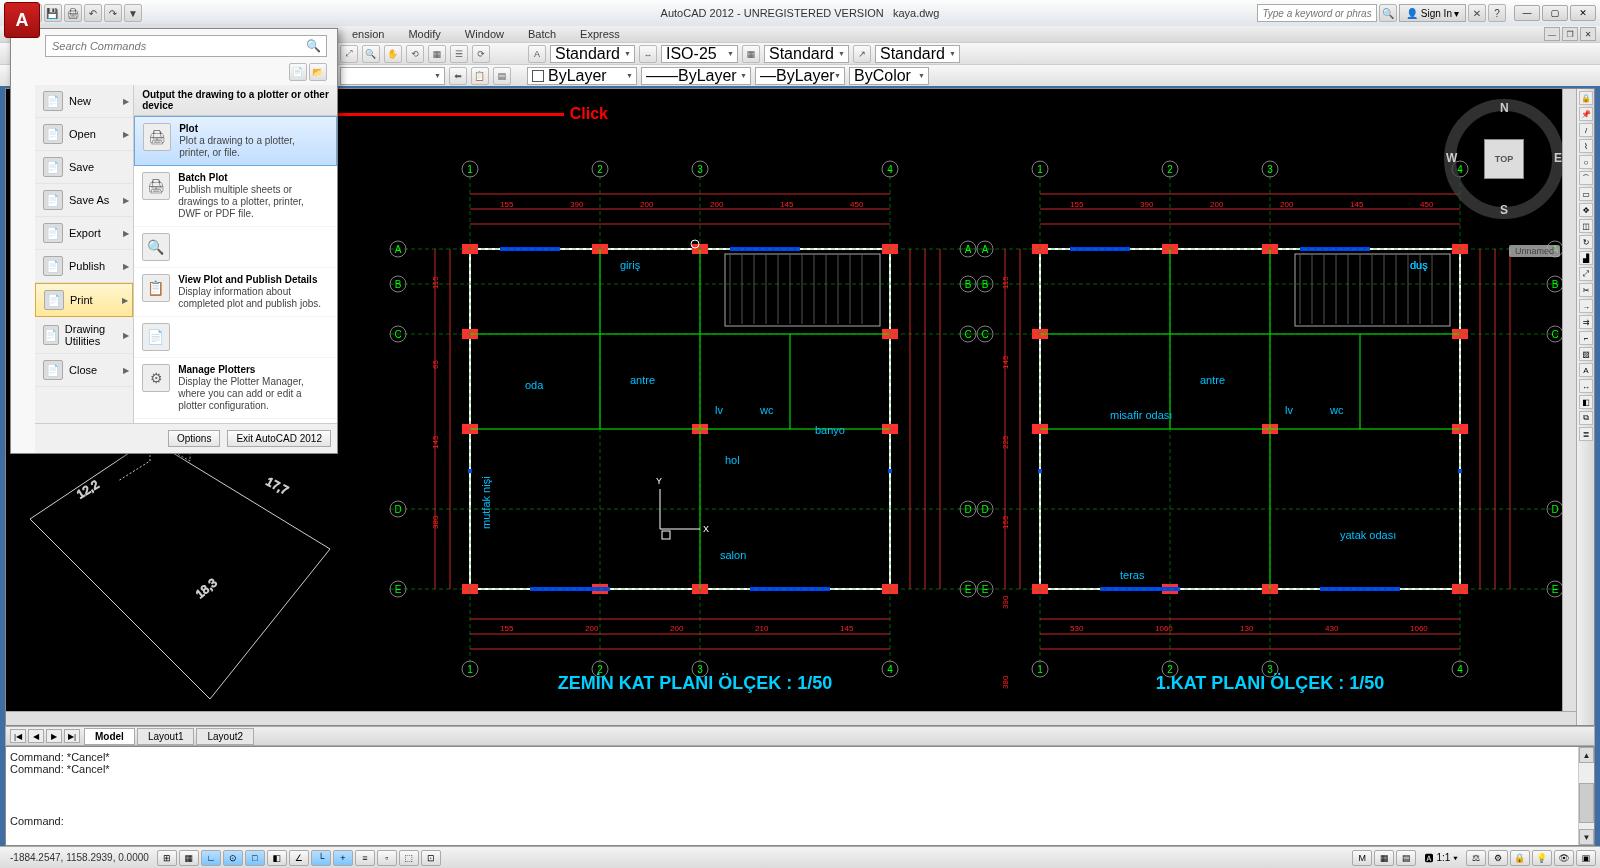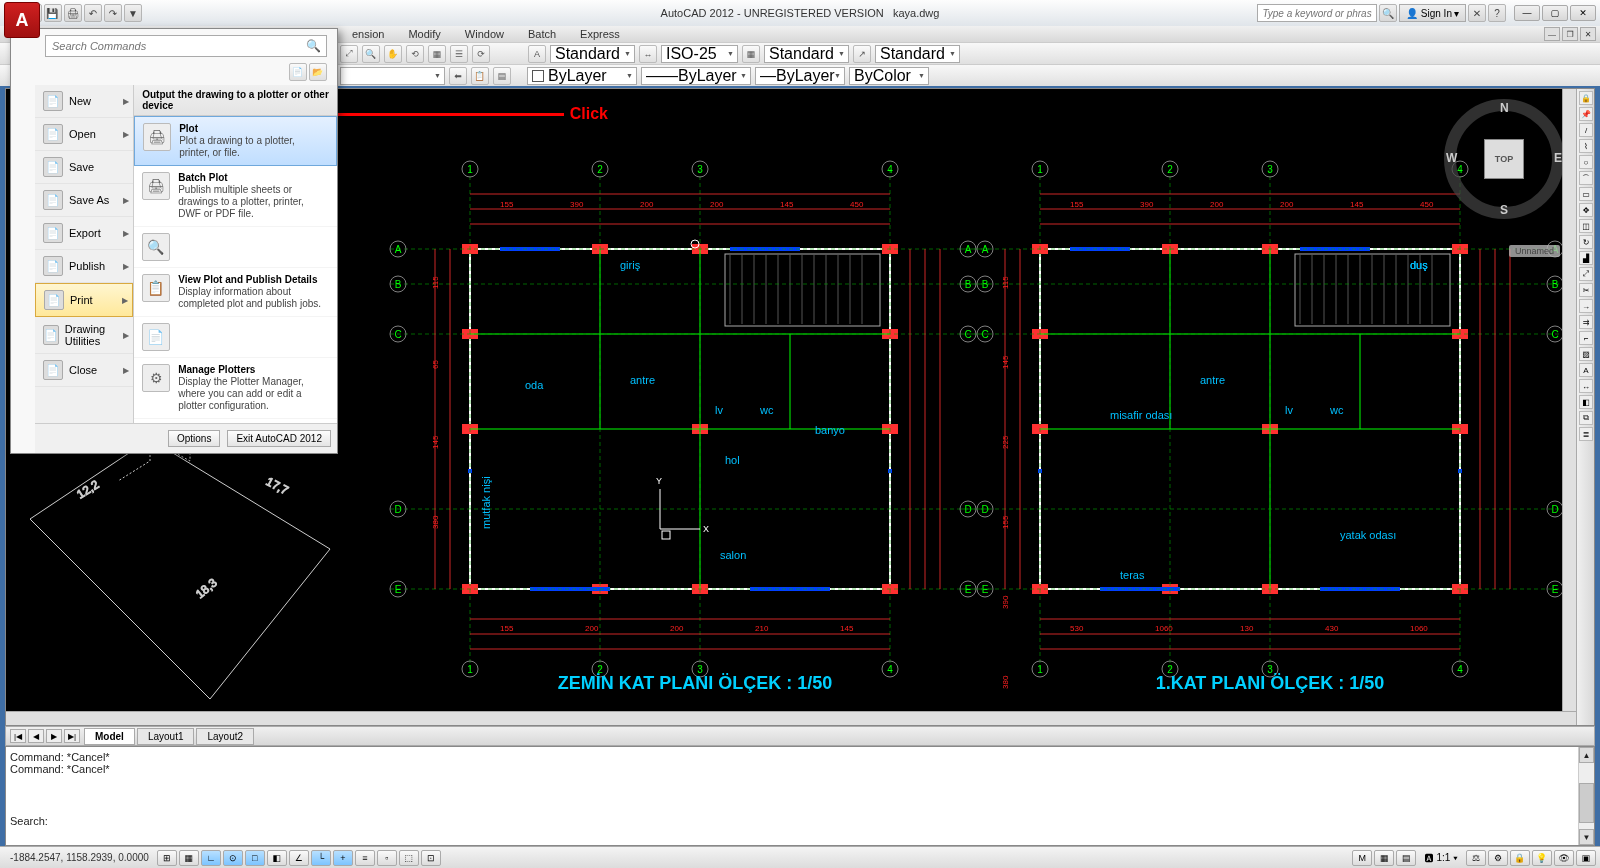--- a/index.html
+++ b/index.html
@@ -582,21 +582,21 @@
   <div class="nav">▶|</div>
   <div class="tab active">Model</div>
   <div class="tab">Layout1</div>
   <div class="tab">Layout2</div>
 </div>
 
 <div class="cmdwin">
   <div class="line">Command: *Cancel*</div>
   <div class="line">Command: *Cancel*</div>
   <div style="height:40px"></div>
-  <div class="line">Search:</div>
+  <div class="line">Command:</div>
   <div class="cmdscroll">
     <div class="btn">▲</div>
     <div class="thumb"></div>
     <div class="btn" style="position:absolute;bottom:0;width:100%">▼</div>
   </div>
 </div>
 
 <div class="statusbar">
   <div class="coord">-1884.2547, 1158.2939, 0.0000</div>
   <div class="sb">⊞</div>

